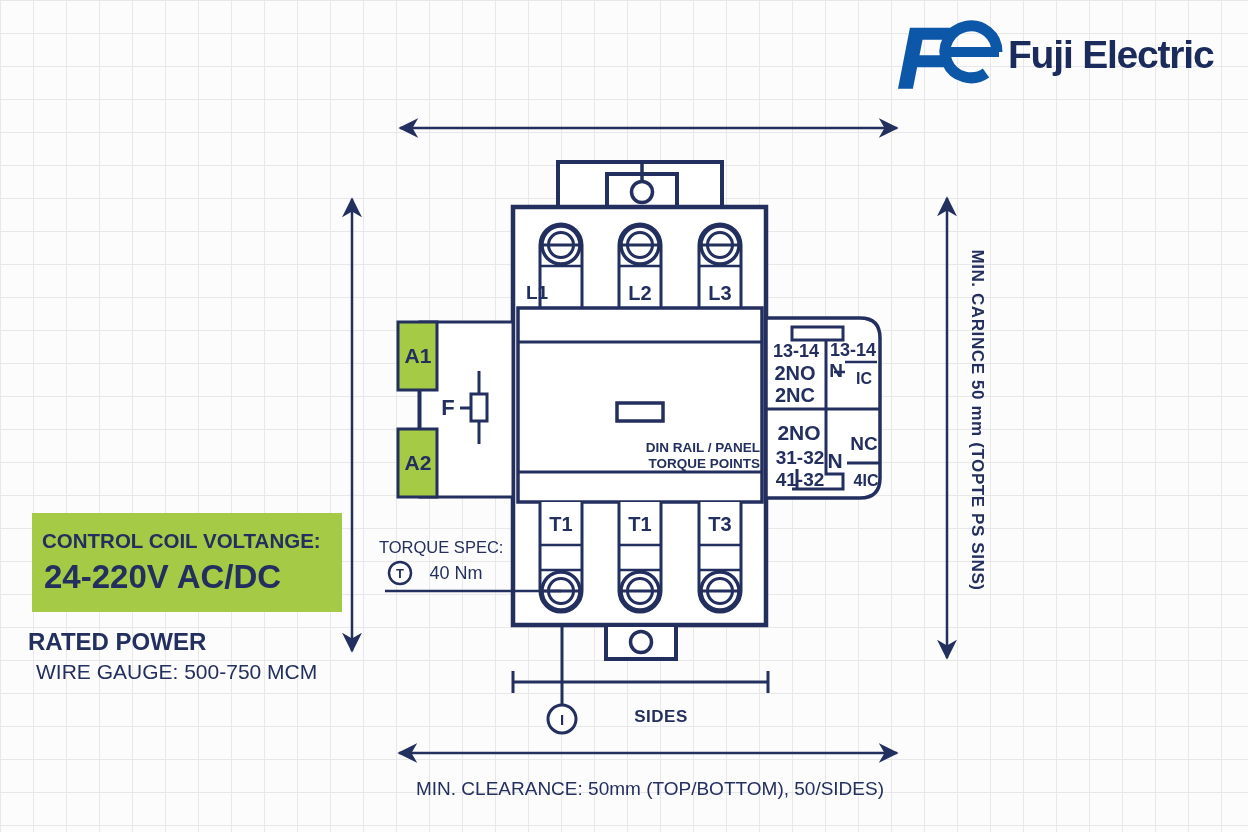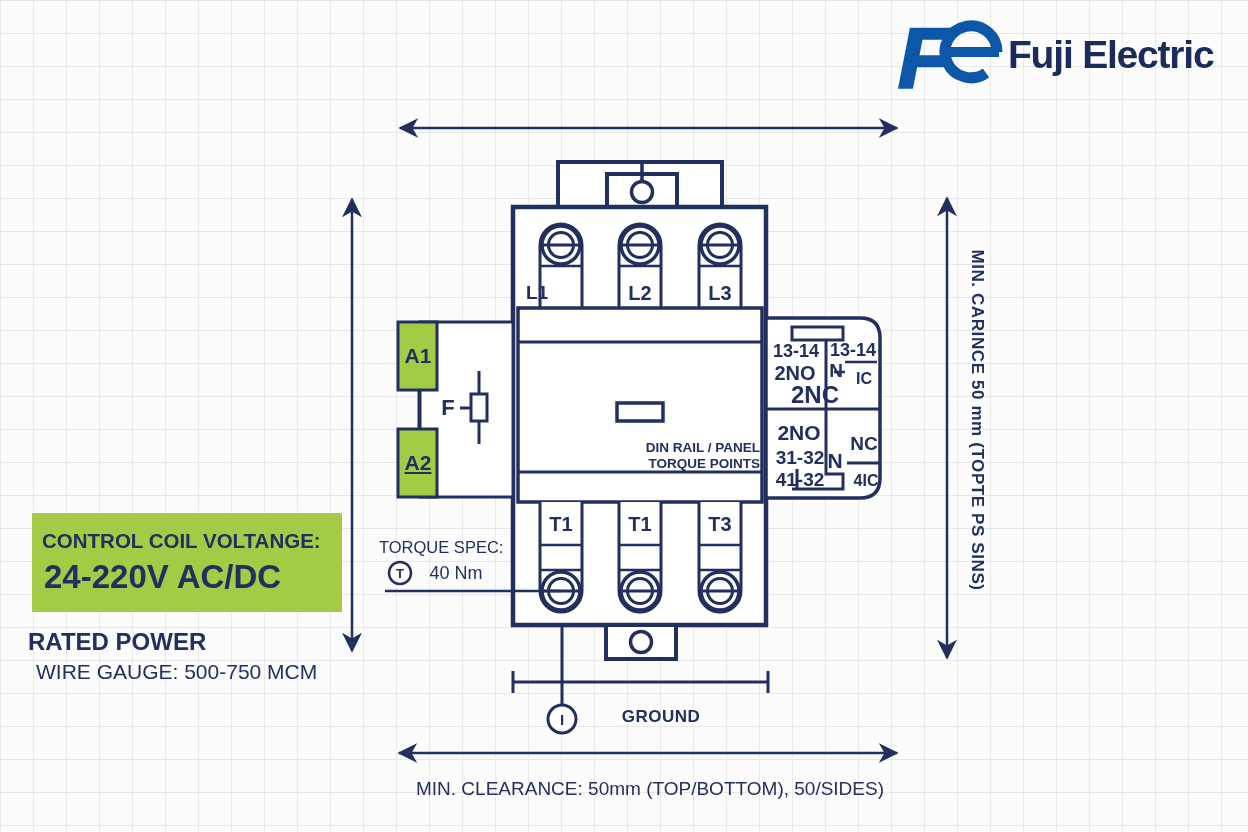--- a/index.html
+++ b/index.html
@@ -156,47 +156,47 @@
   <span class="logo-f">F</span>
   <span class="logo-text">Fuji Electric</span>
 
   <div class="lbl" style="left:537px;top:293px;font-size:19px;text-align:right;">L1</div>
   <div class="lbl" style="left:640px;top:293px;font-size:20px;">L2</div>
   <div class="lbl" style="left:720px;top:293px;font-size:20px;">L3</div>
   <div class="lbl" style="left:561px;top:524px;font-size:20px;">T1</div>
   <div class="lbl" style="left:640px;top:524px;font-size:20px;">T1</div>
   <div class="lbl" style="left:720px;top:524px;font-size:20px;">T3</div>
   <div class="lbl" style="left:418px;top:356px;font-size:21px;">A1</div>
-  <div class="lbl" style="left:418px;top:463px;font-size:21px;text-decoration:underline;">A2</div>
+  <div class="lbl" style="left:418px;top:463px;font-size:21px;">A2</div>
   <div class="lbl" style="left:448px;top:408px;font-size:22px;">F</div>
 
   <div class="din-note">
     <div>DIN RAIL / PANEL</div>
     <div>TORQUE POINTS</div>
   </div>
 
   <div class="lbl" style="left:796px;top:351px;font-size:18px;">13-14</div>
   <div class="lbl" style="left:795px;top:373px;font-size:20px;">2NO</div>
-  <div class="lbl" style="left:815px;top:395px;font-size:24px;">2NC</div>
+  <div class="lbl" style="left:795px;top:395px;font-size:20px;">2NC</div>
   <div class="lbl" style="left:853px;top:350px;font-size:18px;">13-14</div>
   <div class="lbl" style="left:836px;top:371px;font-size:19px;">N</div>
   <div class="lbl" style="left:864px;top:379px;font-size:16px;">IC</div>
   <div class="lbl" style="left:799px;top:433px;font-size:21px;">2NO</div>
   <div class="lbl" style="left:800px;top:458px;font-size:19px;">31-32</div>
   <div class="lbl" style="left:800px;top:480px;font-size:19px;">41-32</div>
   <div class="lbl" style="left:835px;top:461px;font-size:21px;">N</div>
   <div class="lbl" style="left:864px;top:444px;font-size:19px;">NC</div>
   <div class="lbl" style="left:866px;top:481px;font-size:16px;">4IC</div>
 
   <div class="lbl-l" style="left:379px;top:538px;font-size:16.5px;font-weight:400;">TORQUE SPEC:</div>
   <div class="lbl" style="left:400px;top:573px;font-size:13px;">T</div>
   <div class="lbl" style="left:456px;top:573px;font-size:18px;font-weight:400;">40 Nm</div>
 
   <div class="lbl" style="left:562px;top:719px;font-size:15px;">I</div>
-  <div class="lbl" style="left:661px;top:717px;font-size:17px;letter-spacing:0.5px;">GROUND</div>
+  <div class="lbl" style="left:661px;top:717px;font-size:17px;letter-spacing:0.5px;">SIDES</div>
 
   <div class="lbl" style="left:650px;top:789px;font-size:19px;font-weight:500;">MIN. CLEARANCE: 50mm (TOP/BOTTOM), 50/SIDES)</div>
   <div class="rot-right">MIN. CARINCE 50 mm (TOPTE PS SINS)</div>
 
   <div class="green-box" style="left:32px;top:513px;width:310px;height:99px;"></div>
   <div class="lbl-l" style="left:42px;top:529px;font-size:20.5px;font-weight:700;">CONTROL COIL VOLTANGE:</div>
   <div class="lbl-l" style="left:44px;top:558px;font-size:33px;font-weight:700;">24-220V AC/DC</div>
   <div class="lbl-l" style="left:28px;top:628px;font-size:24px;font-weight:700;">RATED POWER</div>
   <div class="lbl-l" style="left:36px;top:660px;font-size:21px;font-weight:400;">WIRE GAUGE: 500-750 MCM</div>
 

